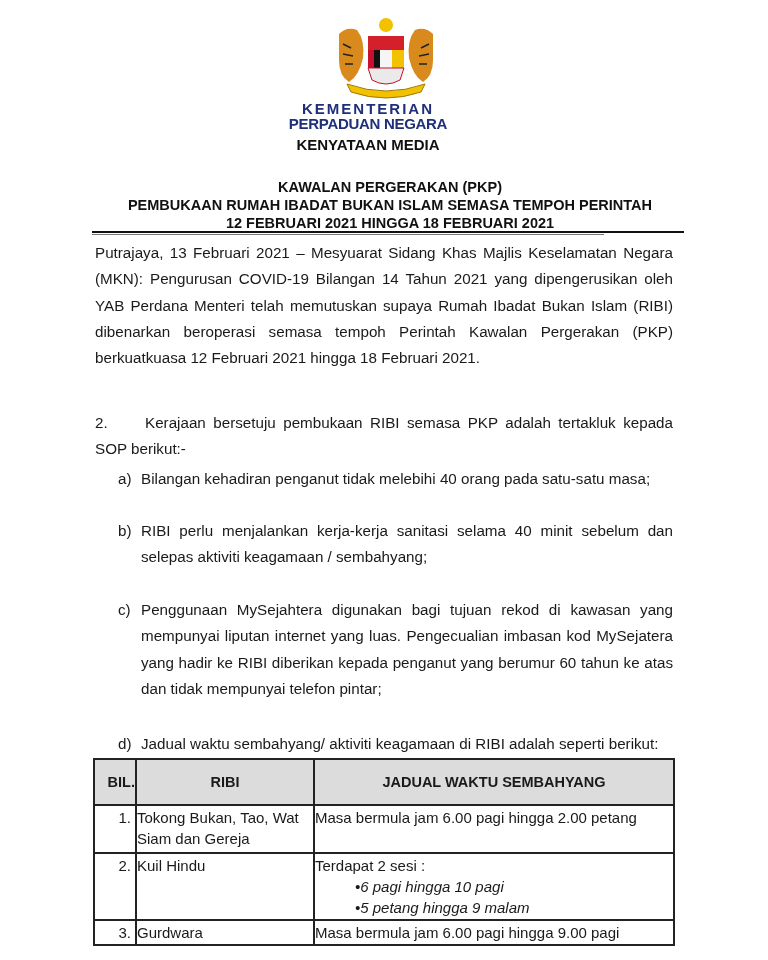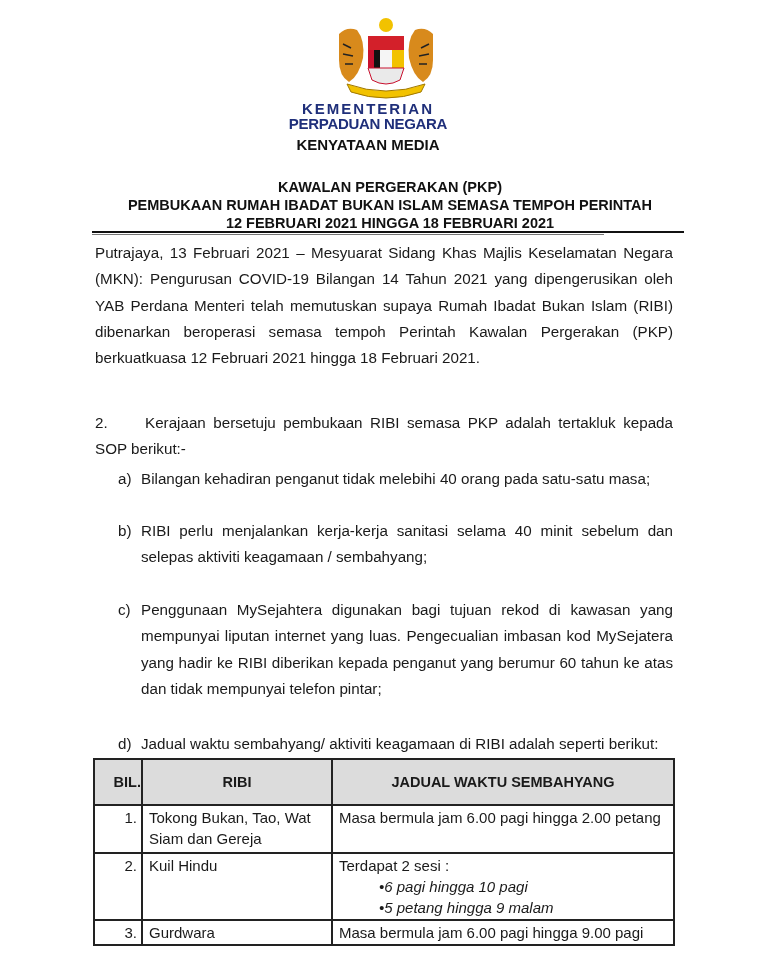--- a/index.html
+++ b/index.html
@@ -18,21 +18,21 @@
   .p1 { top:240px; }
   .p2 { top:410px; }
   .list-item { left:118px; width:555px; font-size:15.2px; line-height:26.3px; text-align:justify; }
   .list-item .lbl { position:absolute; left:0; top:0; width:22px; }
   .list-item .txt { margin-left:23px; display:block; }
   .li-a { top:466px; }
   .li-b { top:518px; }
   .li-c { top:597px; }
   .li-d { top:731px; }
   table.sched { position:absolute; left:93px; top:758px; width:582px; border-collapse:collapse; font-size:15px; }
-  table.sched th, table.sched td { border:2px solid #222; vertical-align:top; padding:1px 6px; line-height:21px; }
+  table.sched th, table.sched td { border:2px solid #222; vertical-align:top; padding:1px 0; line-height:21px; }
   table.sched th { background:#dcdcdc; height:42px; vertical-align:middle; font-size:14.5px; }
   .c-no { width:36px; text-align:right; padding-right:4px !important; }
   .c-ribi { width:176px; }
   .bullet { display:block; padding-left:40px;font-style:italic; }
   .row1 td { height:44px; }
 </style>
 </head>
 <body>
 
 <div class="abs crest">

